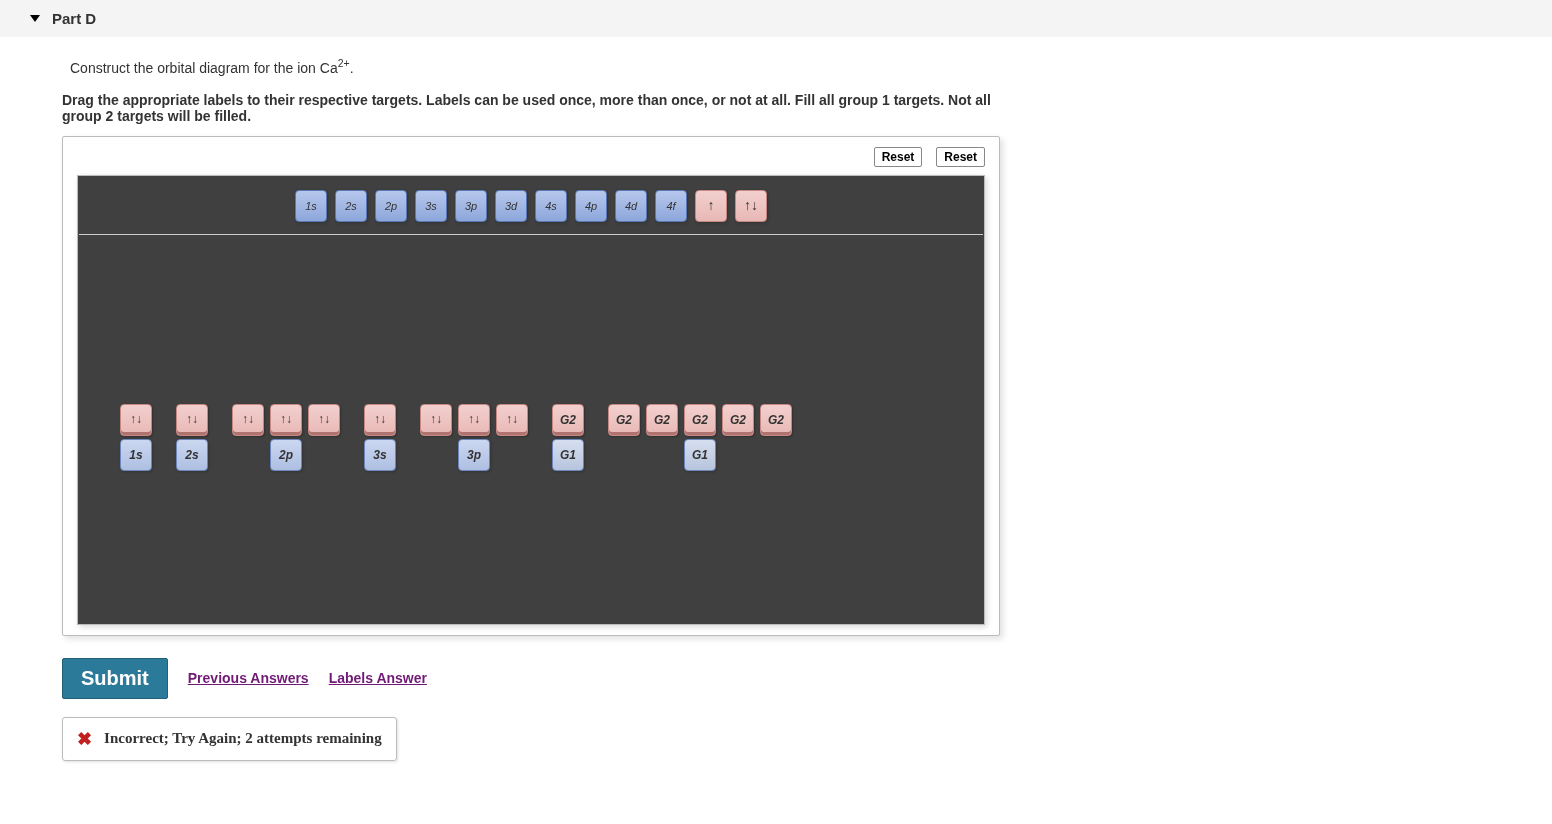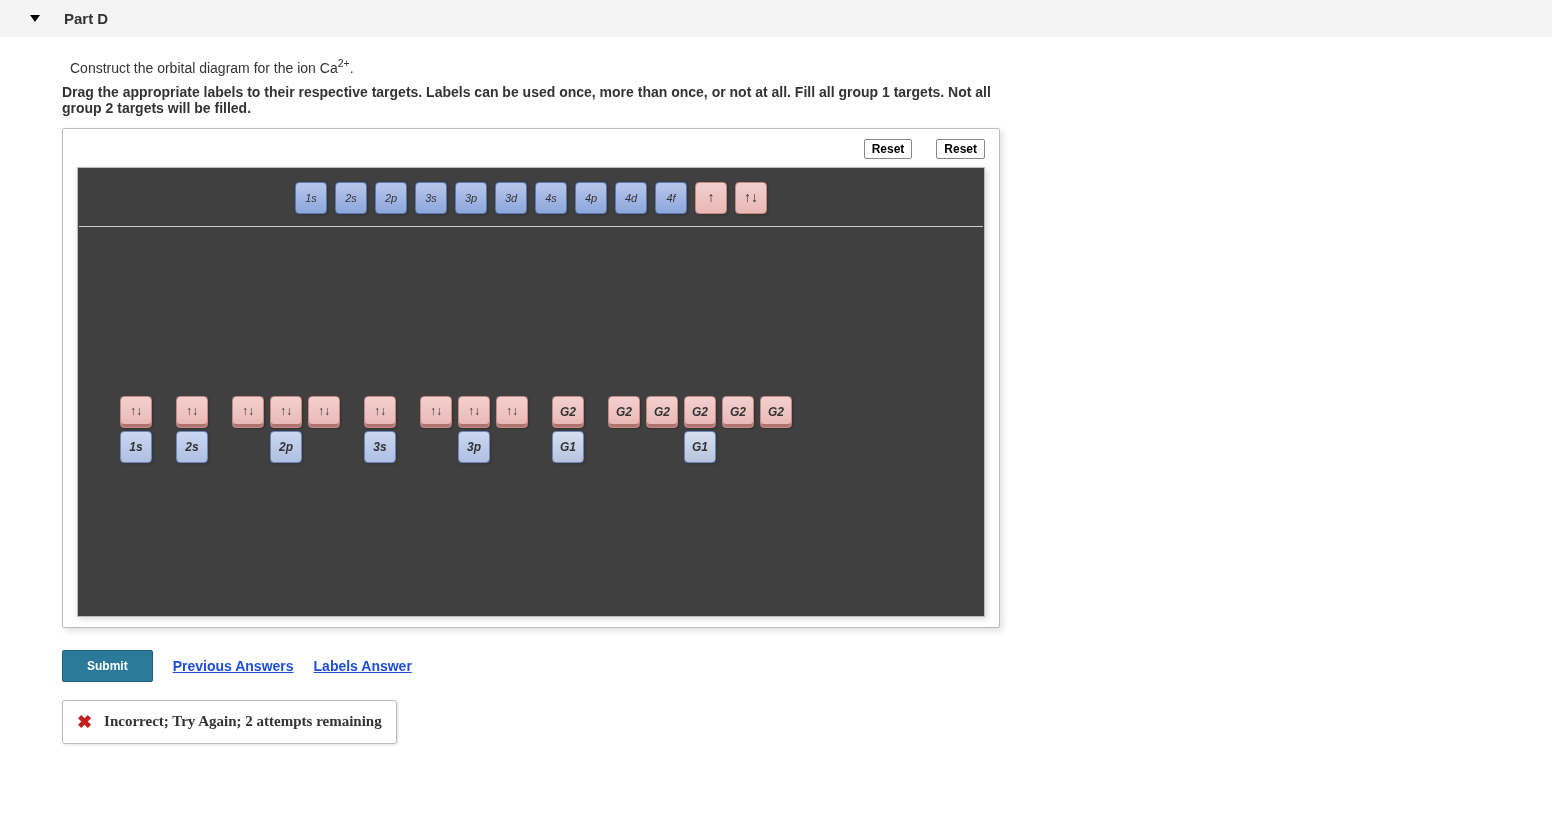--- a/index.html
+++ b/index.html
@@ -8,46 +8,46 @@
     font-family: Arial, Helvetica, sans-serif;
     font-size: 13px;
     color: #333;
     background: #fff;
   }
   .part-header {
     background: #f4f4f4;
     padding: 10px 20px 10px 30px;
     display: flex;
     align-items: center;
-    gap: 24px;
+    gap: 12px;
   }
   .caret-down {
     width: 0; height: 0;
     border-left: 5px solid transparent;
     border-right: 5px solid transparent;
     border-top: 7px solid #000;
   }
   .part-title { font-weight: bold; font-size: 15px; }
   .content { padding: 20px 20px 20px 62px; max-width: 1020px; }
   .prompt-line { margin: 0 0 8px 8px; font-size: 14px; }
-  .prompt-bold { font-weight: bold; font-size: 14px; margin: 8px 0 12px 0; }
+  .prompt-bold { font-weight: bold; font-size: 14px; margin: 16px 0 12px 0; }
   .sup { font-size: 0.75em; vertical-align: super; }
   .workspace-outer {
     border: 1px solid #bbb;
     border-radius: 2px;
     background: #fff;
     padding: 10px 14px 10px 14px;
     position: relative;
     box-shadow: 3px 3px 6px rgba(0,0,0,0.12);
     margin-bottom: 22px;
   }
   .tools-row {
     display: flex;
     justify-content: flex-end;
-    gap: 24px;
+    gap: 14px;
     margin-bottom: 8px;
   }
   .tool-btn {
     border: 1px solid #888;
     background: #fff;
     font-size: 12px;
     font-weight: bold;
     padding: 2px 7px;
     border-radius: 2px;
     cursor: pointer;
@@ -141,27 +141,27 @@
   .actions-row {
     display: flex;
     align-items: center;
     gap: 20px;
   }
   .submit-btn {
     background: #2b7a99;
     color: #fff;
     border: 1px solid #235f77;
     font-weight: bold;
-    padding: 8px 24px;
-    font-size: 12px;
+    padding: 8px 18px;
+    font-size: 20px;
     cursor: pointer;
     border-radius: 2px;
   }
   .link {
-    color: #1d4ed8;
+    color: #701a75;
     text-decoration: underline;
     font-weight: bold;
     cursor: pointer;
     font-size: 14px;
   }
   .feedback-box {
     margin-top: 18px;
     border: 1px solid #bbb;
     border-radius: 3px;
     padding: 10px 14px;

